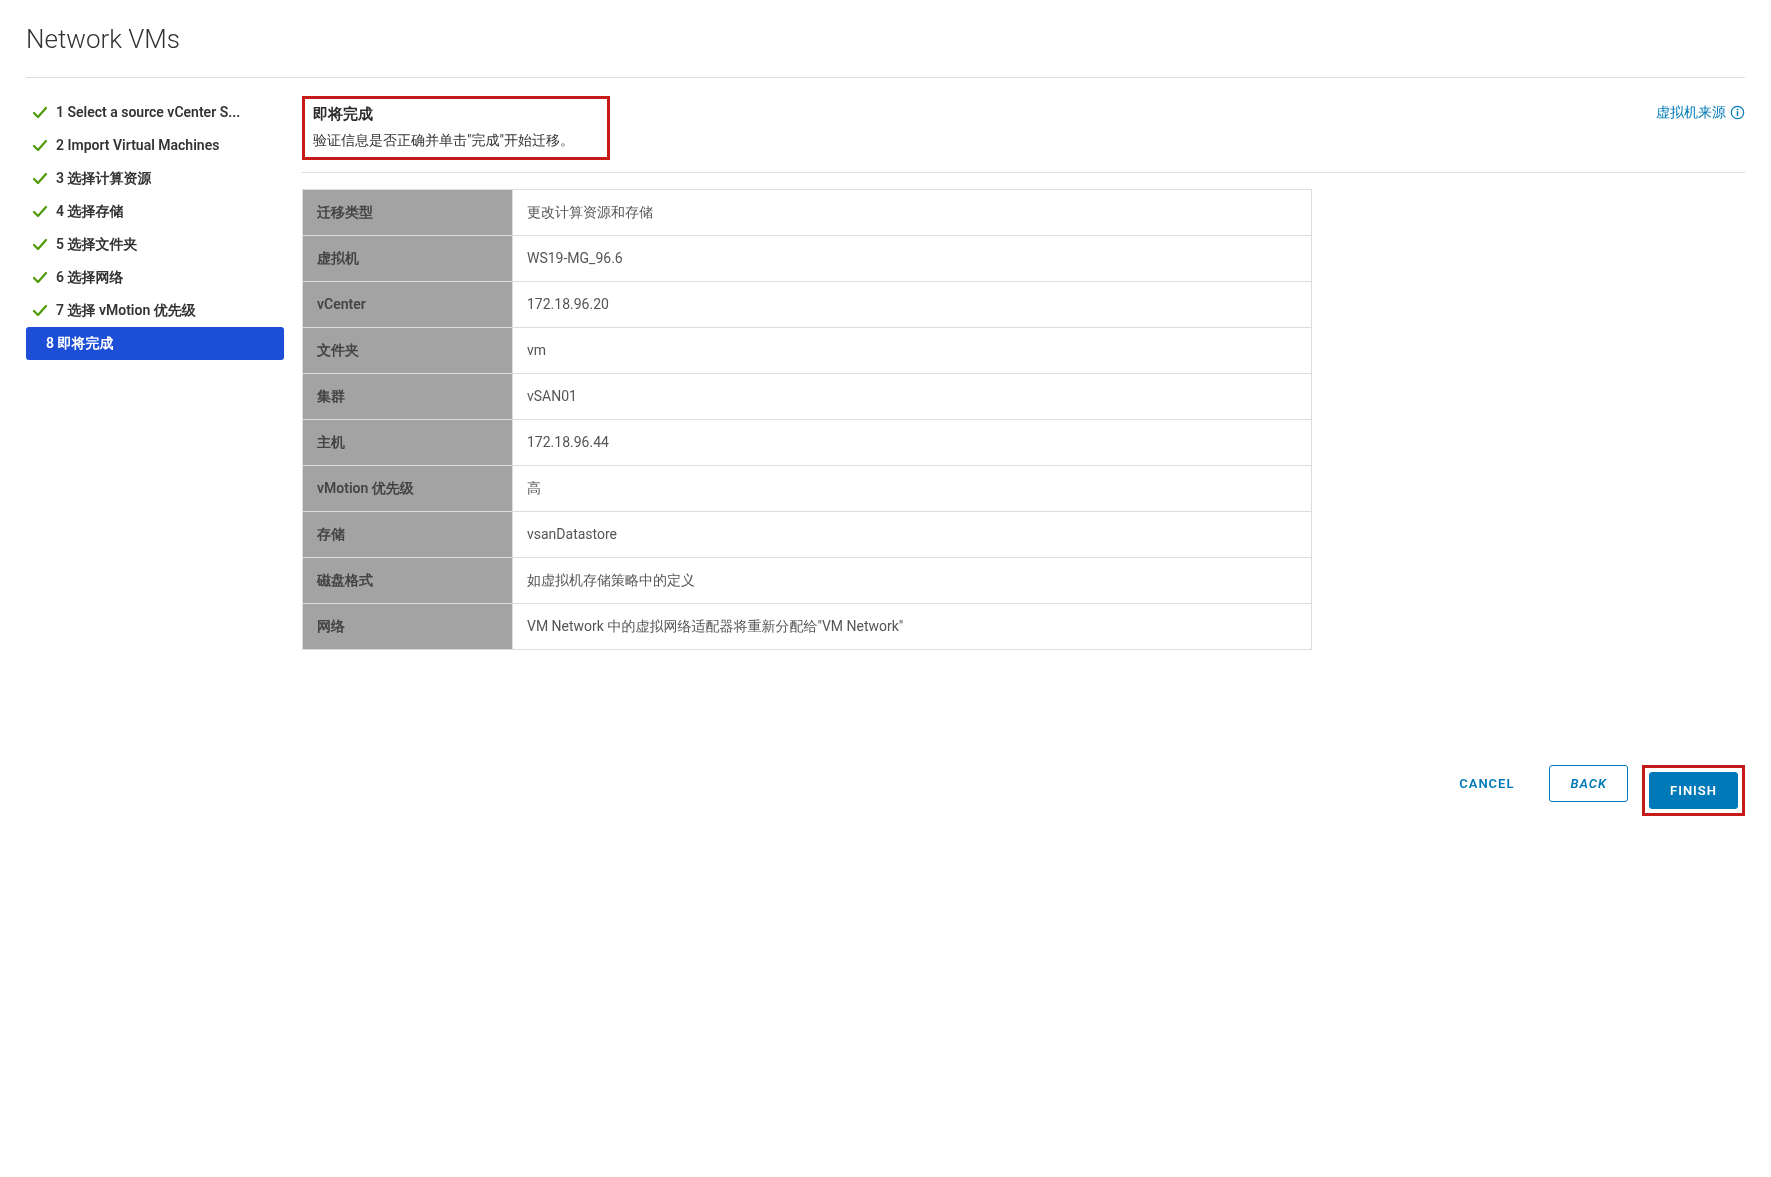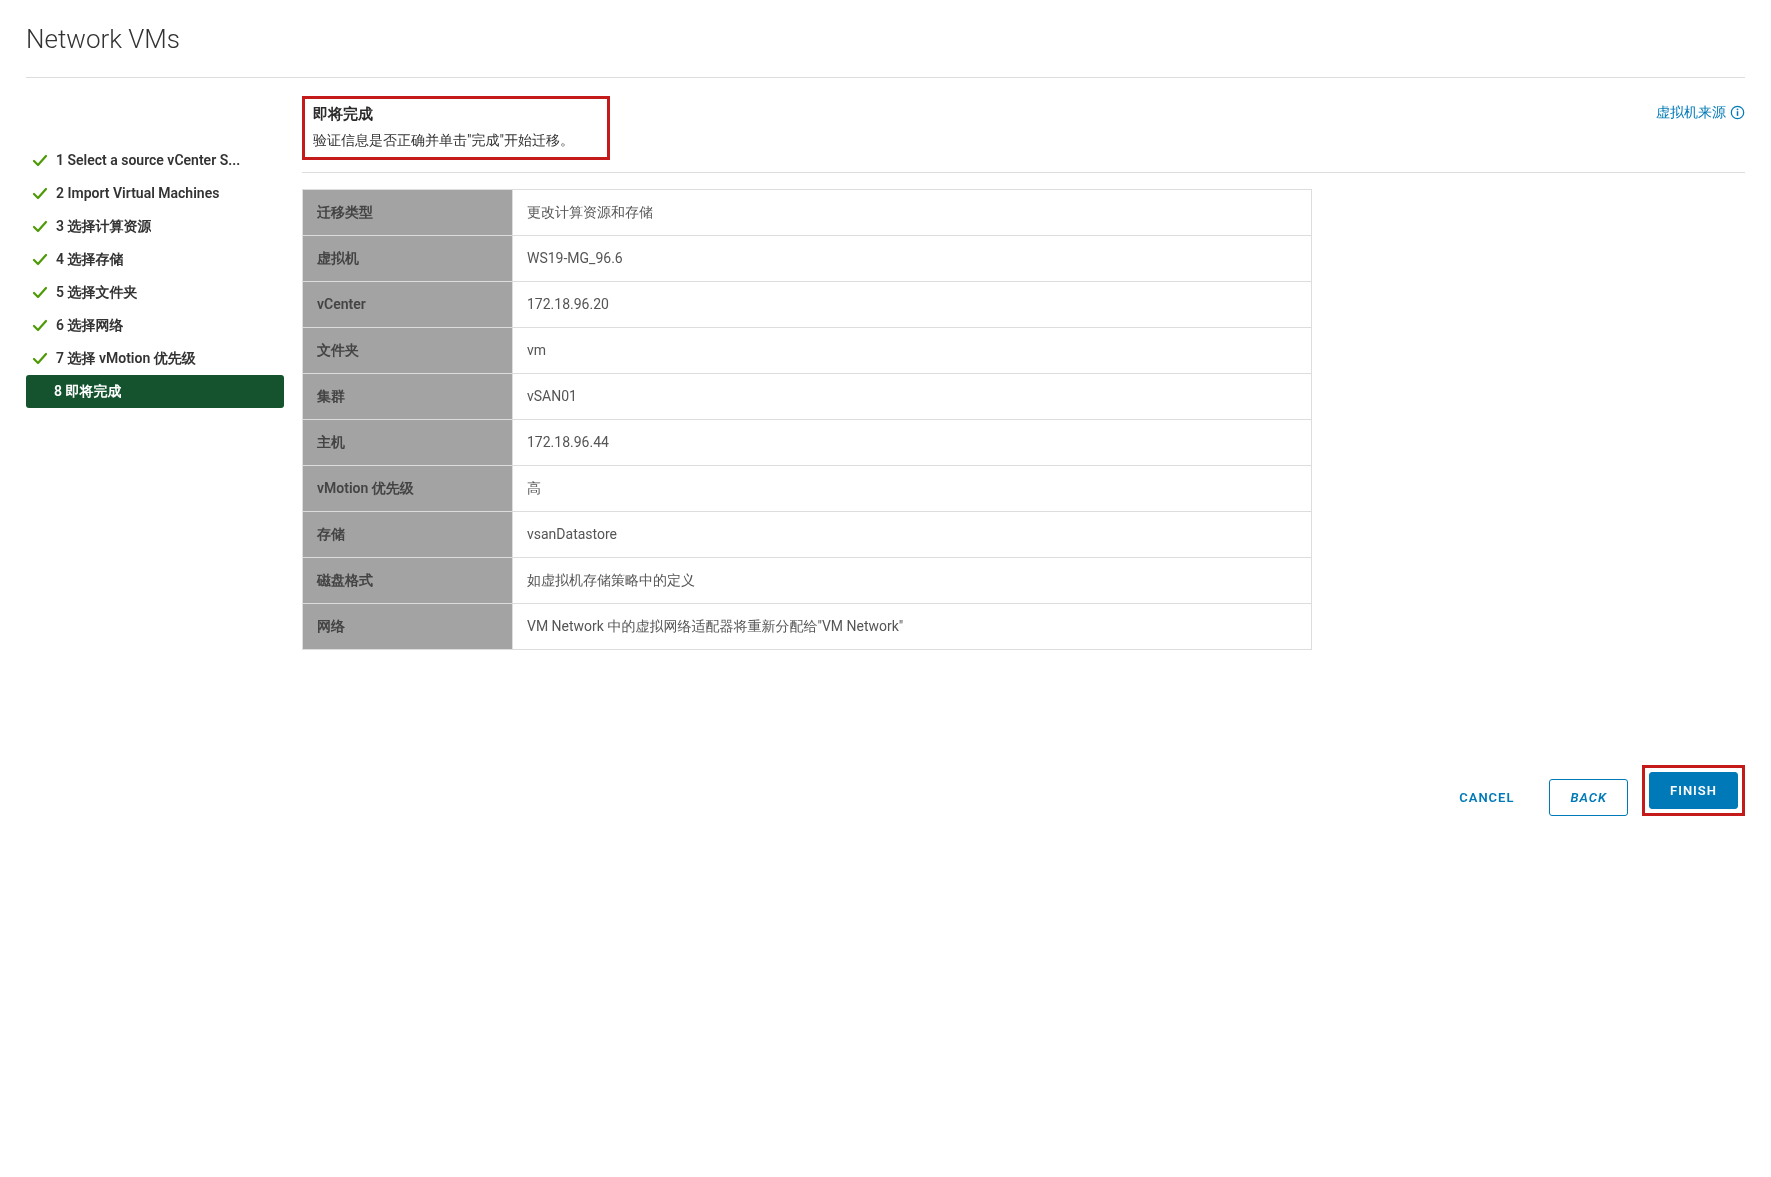--- a/index.html
+++ b/index.html
@@ -26,21 +26,20 @@
       margin-bottom: 18px;
     }
     .content-area {
       display: flex;
       gap: 18px;
       min-height: 720px;
     }
     .wizard-steps {
       width: 258px;
       flex-shrink: 0;
-      margin-top: 48px;
     }
     .step-item {
       display: flex;
       align-items: center;
       padding: 6px 8px 6px 4px;
       font-size: 14px;
       font-weight: 600;
       color: #333;
       cursor: pointer;
       white-space: nowrap;
@@ -54,24 +53,24 @@
       justify-content: center;
       width: 20px;
       margin-right: 6px;
       color: #4e9a06;
     }
     .step-item .step-label {
       overflow: hidden;
       text-overflow: ellipsis;
     }
     .step-item.active {
-      background: #14532d;
+      background: #1d4ed8;
       color: #ffffff;
       border-radius: 3px;
-      padding-left: 28px;
+      padding-left: 20px;
       align-items: flex-end;
     }
     .main-panel {
       flex: 1;
       display: flex;
       flex-direction: column;
     }
     .main-header {
       display: flex;
       justify-content: space-between;
@@ -128,21 +127,21 @@
       background: #a3a3a3;
       font-weight: 600;
       color: #444;
     }
     .footer-actions {
       display: flex;
       justify-content: flex-end;
       gap: 14px;
       margin-top: auto;
       padding-top: 16px;
-      align-items: flex-end;
+      align-items: flex-start;
     }
     .btn {
       font-size: 13px;
       font-weight: 600;
       letter-spacing: 1px;
       padding: 10px 20px;
       border-radius: 3px;
       cursor: pointer;
       text-transform: uppercase;
       border: 1px solid transparent;

